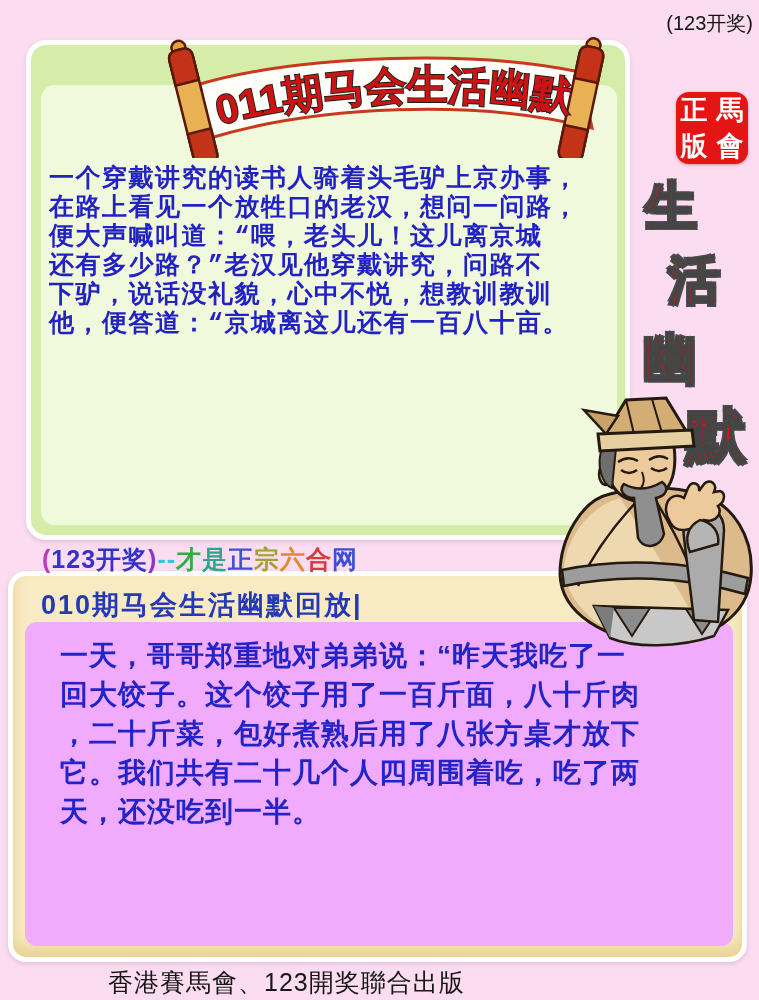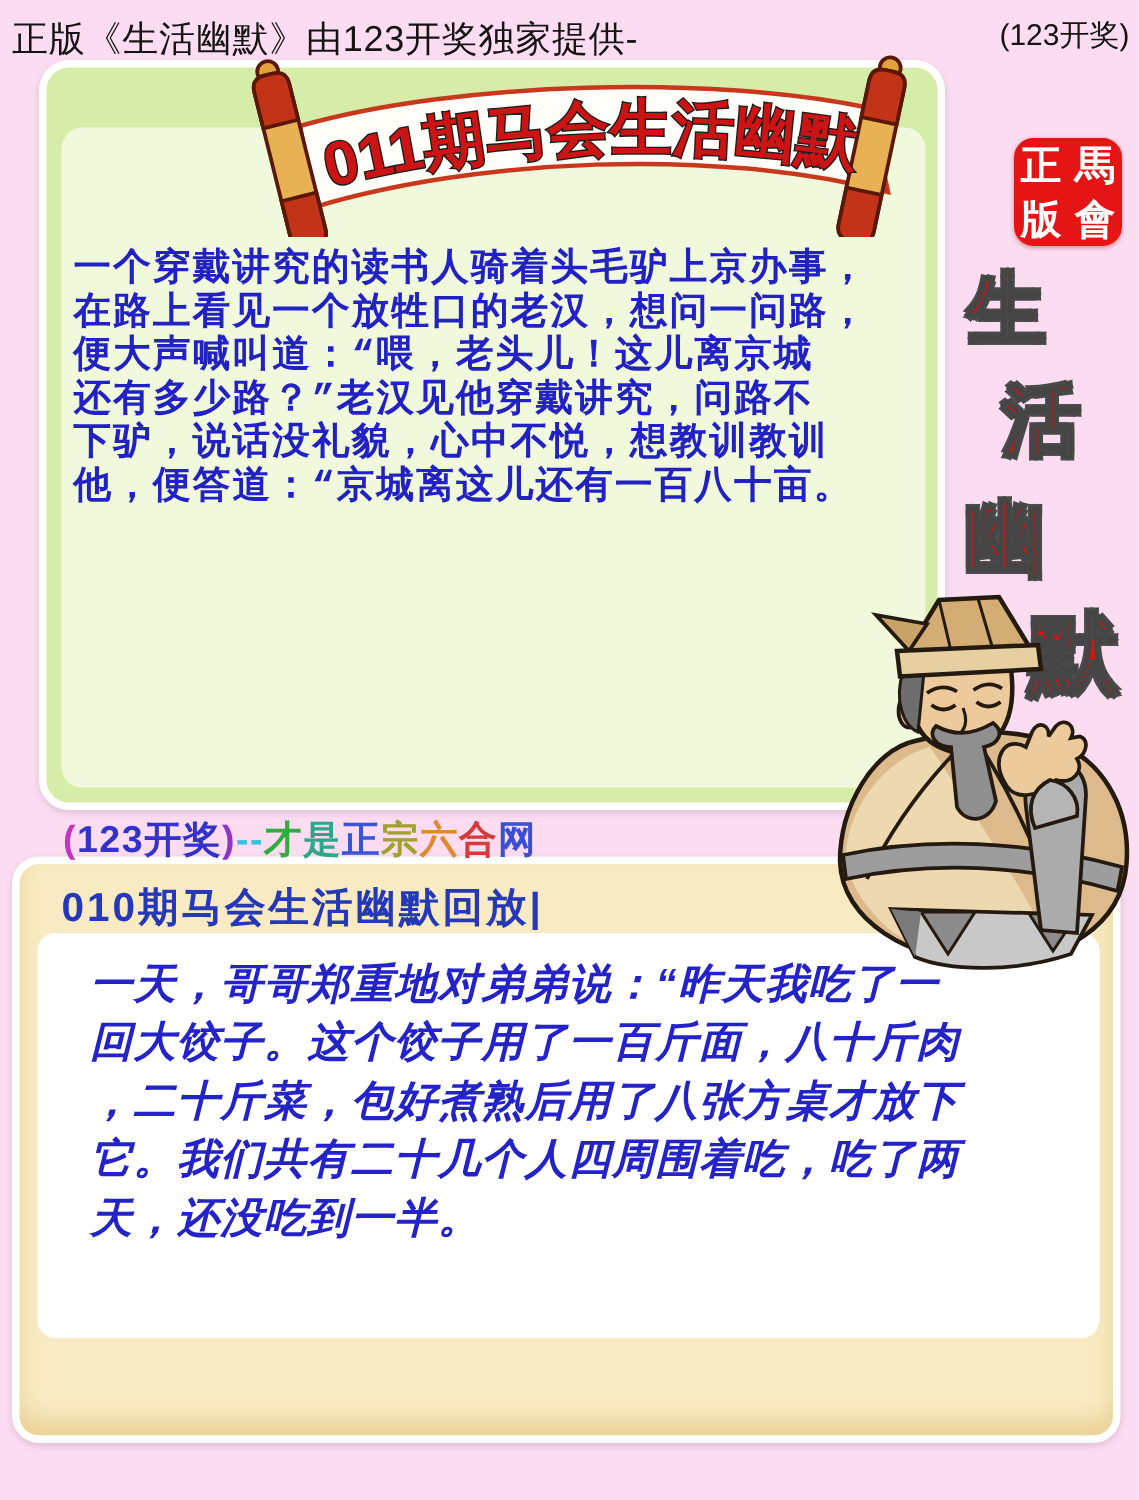--- a/index.html
+++ b/index.html
@@ -61,39 +61,38 @@
   .box2{
     left:8px; top:571px; width:739px; height:391px; box-sizing:border-box;
     background:#f8ebc3; border:5px solid #ffffff; border-radius:18px;
     box-shadow:inset 0 -10px 14px rgba(215,180,95,.45), 0 2px 4px rgba(180,140,170,.35);
   }
   .box2-header{
     position:absolute; left:0; top:11px; width:100%; text-align:left;
     font-size:27px; font-weight:bold; color:#2438b8; letter-spacing:2px;padding-left:28px;
   }
   .box2-inner{
-    position:absolute; left:12px; top:46px; width:708px; height:270px;
-    background:#ffffff; border-radius:12px;font-style:italic;
+    position:absolute; left:12px; top:46px; width:708px; height:324px;
+    background:#f0abfc; border-radius:12px;
   }
   .joke2{
     position:absolute; left:35px; top:14px; width:648px;
     font-size:28px; font-weight:bold; color:#2323c8;
     line-height:39px; letter-spacing:1px; white-space:pre-line;
   }
   
   .oldman{left:548px; top:390px; width:211px; height:262px; z-index:6;}
   
   .footer{left:108px; top:966px; font-size:25px; color:#161616; letter-spacing:1px;}
 </style>
 </head>
 <body>
 
 <div class="page">
 
-  <div class="abs topbar-left">正版《生活幽默》由123开奖独家提供-</div>
   <div class="abs topbar-right">(123开奖)</div>
 
   <div class="abs box1">
     <div class="box1-inner">
       <div class="joke1">一个穿戴讲究的读书人骑着头毛驴上京办事，
 在路上看见一个放牲口的老汉，想问一问路，
 便大声喊叫道：“喂，老头儿！这儿离京城
 还有多少路？”老汉见他穿戴讲究，问路不
 下驴，说话没礼貌，心中不悦，想教训教训
 他，便答道：“京城离这儿还有一百八十亩。</div>
@@ -170,14 +169,15 @@
     <path d="M 70,72 Q 80,65 90,71" fill="none" stroke="#241a10" stroke-width="2.5"></path>
     <path d="M 101,70 Q 111,63 120,69" fill="none" stroke="#241a10" stroke-width="2.5"></path>
     <path d="M 73,80 Q 81,86 89,80" fill="none" stroke="#241a10" stroke-width="2.5"></path>
     <path d="M 103,78 Q 111,84 119,78" fill="none" stroke="#241a10" stroke-width="2.5"></path>
     <path d="M 94,82 Q 98,92 93,98" fill="none" stroke="#241a10" stroke-width="2"></path>
     <path d="M 76,94 Q 94,104 114,92 C 122,98 118,106 108,108 L 116,144 C 112,158 96,160 90,148 L 86,108 C 76,108 70,100 76,94 Z" fill="#8f8f8f" stroke="#241a10" stroke-width="2.5"></path>
     <path d="M 122,132 C 112,116 122,100 136,108 L 140,98 C 144,90 152,93 151,101 L 156,94 C 162,88 170,94 166,102 L 172,101 C 178,103 177,112 170,116 C 175,124 167,133 156,130 C 144,142 128,144 122,132 Z" fill="#ecca9c" stroke="#241a10" stroke-width="2.5"></path>
     <path d="M 152,130 C 164,132 172,142 170,154 L 142,162 C 136,148 140,136 152,130 Z" fill="#b5b5b5" stroke="#241a10" stroke-width="2.5"></path>
   </svg>
 
+  <div class="abs footer">香港賽馬會、123開奖聯合出版</div>
 
 </div>
 
 </body></html>

